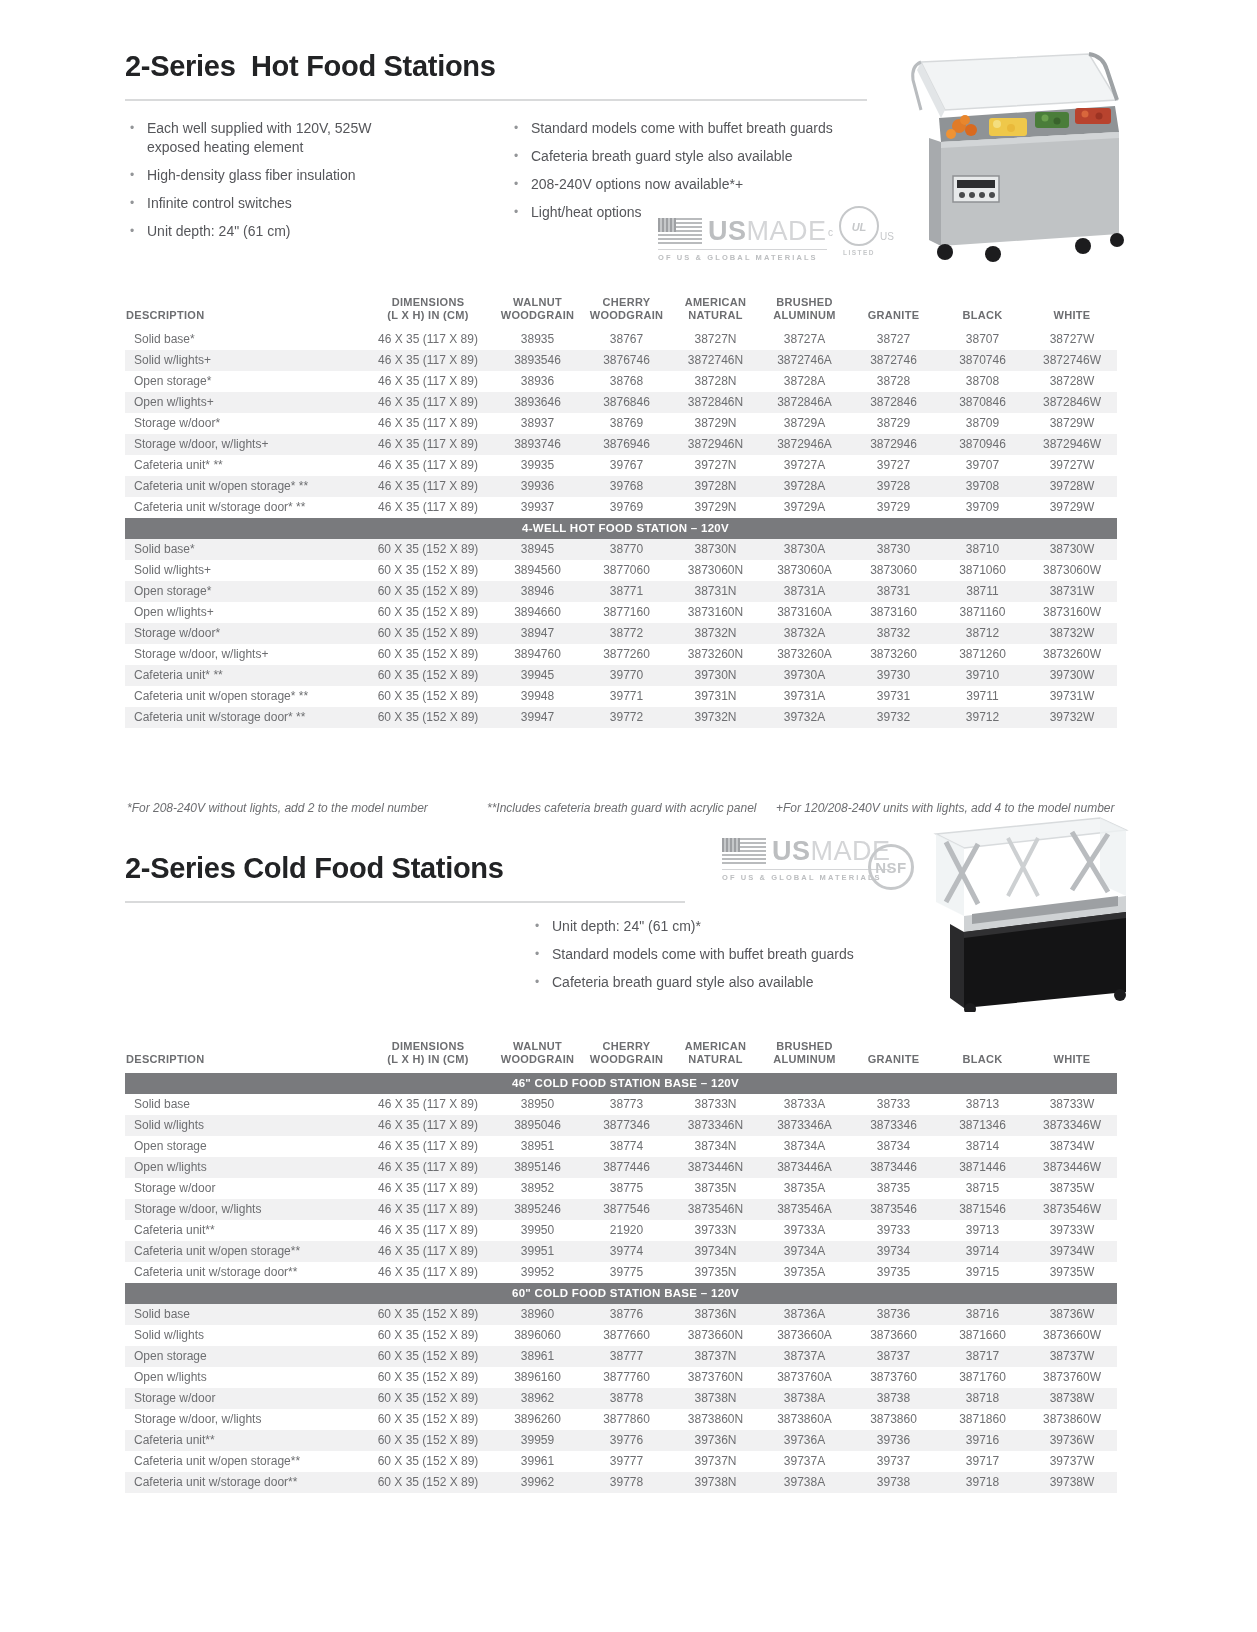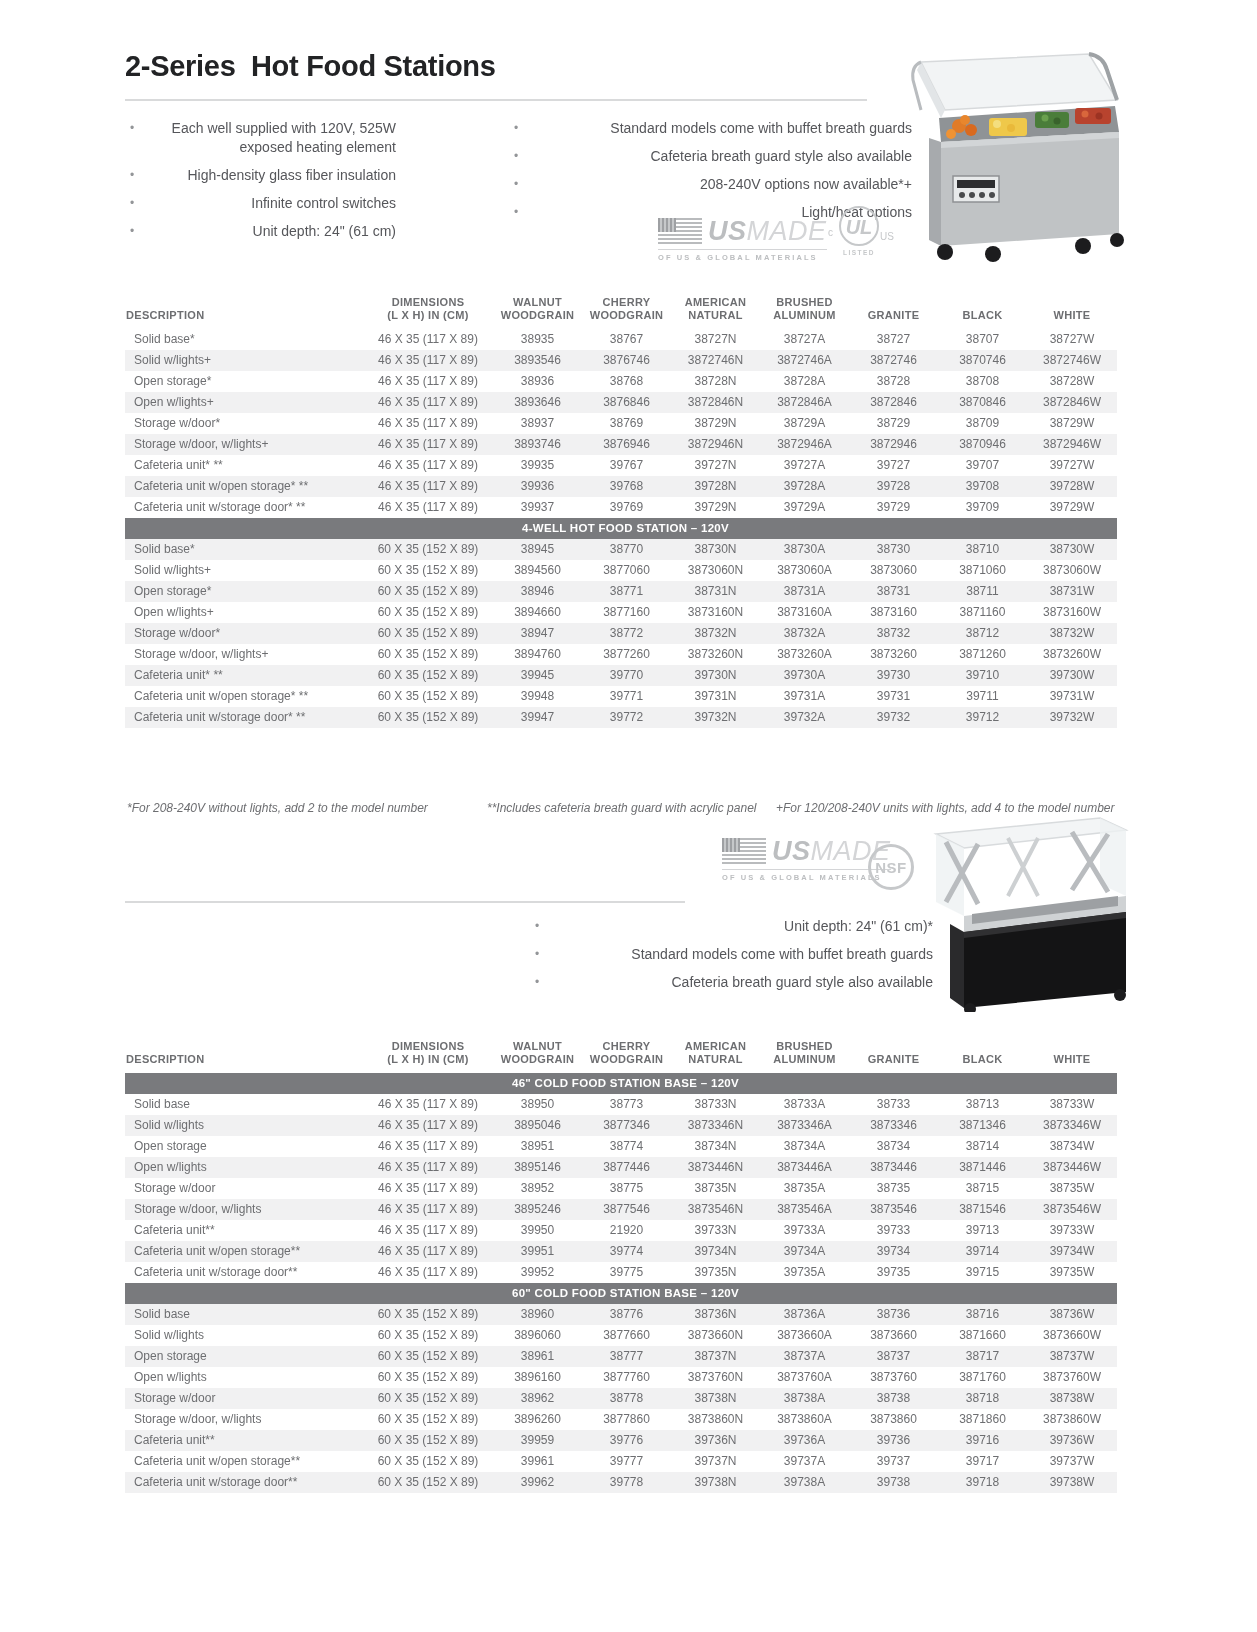--- a/index.html
+++ b/index.html
@@ -8,21 +8,21 @@
     position:relative; width:1257px; height:1524px; background:#fff;
     font-family:"Liberation Sans", sans-serif; color:#58595b; overflow:hidden;
   }
   .abs { position:absolute; }
 
   
   .section-title { font-size:29px; font-weight:700; color:#222325; letter-spacing:-0.3px; white-space:pre; }
   .title-rule { height:2px; background:#d9dadb; }
 
   
-  ul.bullets { list-style:none;text-align:right; }
+  ul.bullets { list-style:none; }
   ul.bullets li {
     position:relative; padding-left:19px; font-size:14px; line-height:19px;
     color:#55565a; margin-bottom:9px;
   }
   ul.bullets li::before {
     content:"•"; position:absolute; left:2px; top:0; color:#939598; font-size:12px;
   }
 
   
   table.spec { border-collapse:collapse; width:992px; table-layout:fixed; }
@@ -42,21 +42,21 @@
   table.spec tbody td.desc { text-align:left; padding-left:9px; }
   table.spec tbody tr.even td { background:#f1f1f2; }
   table.spec tbody tr.odd td { background:#ffffff; }
 
   .footnote { font-size:12px; font-style:italic; color:#6d6e71; white-space:nowrap; }
 
   .page-number { font-size:14px; font-weight:700; color:#6d6e71; }
 
   
   .usmade { display:flex; flex-direction:column; }
-  .usmade .row1 { display:flex; align-items:flex-end;font-style:italic; }
+  .usmade .row1 { display:flex; align-items:flex-end; }
   .usmade .flag {
     width:44px; height:27px; margin-right:6px;
     background:repeating-linear-gradient(#b9bbbd 0 2px, #ffffff 2px 4px);
     position:relative;
   }
   .usmade .flag .canton {
     position:absolute; left:0; top:0; width:18px; height:14px;
     background:repeating-linear-gradient(90deg,#9ea0a3 0 2px,#c6c8ca 2px 4px);
   }
   .usmade .ustext { font-size:27px; line-height:27px; letter-spacing:0.5px; }
@@ -64,21 +64,21 @@
   .usmade .ustext .l { font-weight:400; color:#d4d5d7; }
   .usmade .tagline {
     margin-top:4px; padding-top:3px; border-top:1px solid #d4d5d7;
     font-size:7.5px; letter-spacing:2.1px; color:#bcbec0; font-weight:700; white-space:nowrap;
   }
 
   
   .ul-logo { width:74px; text-align:center; color:#c6c8ca; position:relative; }
   .ul-logo .circ {
     width:40px; height:40px; border:2.5px solid #c6c8ca; border-radius:50%;
-    margin:0 auto; font-size:20px; font-weight:800; line-height:38px; font-style:italic;
+    margin:0 auto; font-size:11px; font-weight:800; line-height:38px; font-style:italic;
   }
   .ul-logo .c-mark { position:absolute; left:6px; bottom:18px; font-size:10px; }
   .ul-logo .us-mark { position:absolute; right:2px; bottom:14px; font-size:10px; }
   .ul-logo .listed { font-size:6.5px; letter-spacing:1.5px; font-weight:700; margin-top:3px; }
 
   
   .nsf-logo {
     width:46px; height:46px; border:3px solid #c6c8ca; border-radius:50%;
     color:#c6c8ca; font-weight:800; font-size:15px; letter-spacing:0.5px;
     display:flex; align-items:center; justify-content:center;
@@ -417,20 +417,21 @@
           <td>39712</td>
           <td>39732W</td>
         </tr>
       </tbody>
   </table>
 
   <div class="abs footnote" style="left:127px; top:801px;">*For 208-240V without lights, add 2 to the model number</div>
   <div class="abs footnote" style="left:487px; top:801px;">**Includes cafeteria breath guard with acrylic panel</div>
   <div class="abs footnote" style="left:776px; top:801px;">+For 120/208-240V units with lights, add 4 to the model number</div>
 
+  <h1 class="abs section-title" style="left:125px; top:852px;">2-Series Cold Food Stations</h1>
   <div class="abs title-rule" style="left:125px; top:901px; width:560px;"></div>
 
   <div class="abs usmade" style="left:722px; top:838px;">
     <div class="row1">
       <div class="flag">
           <div class="canton"></div>
         </div>
       <div class="ustext">
         <span class="b">US</span><span class="l">MADE</span>
       </div>

